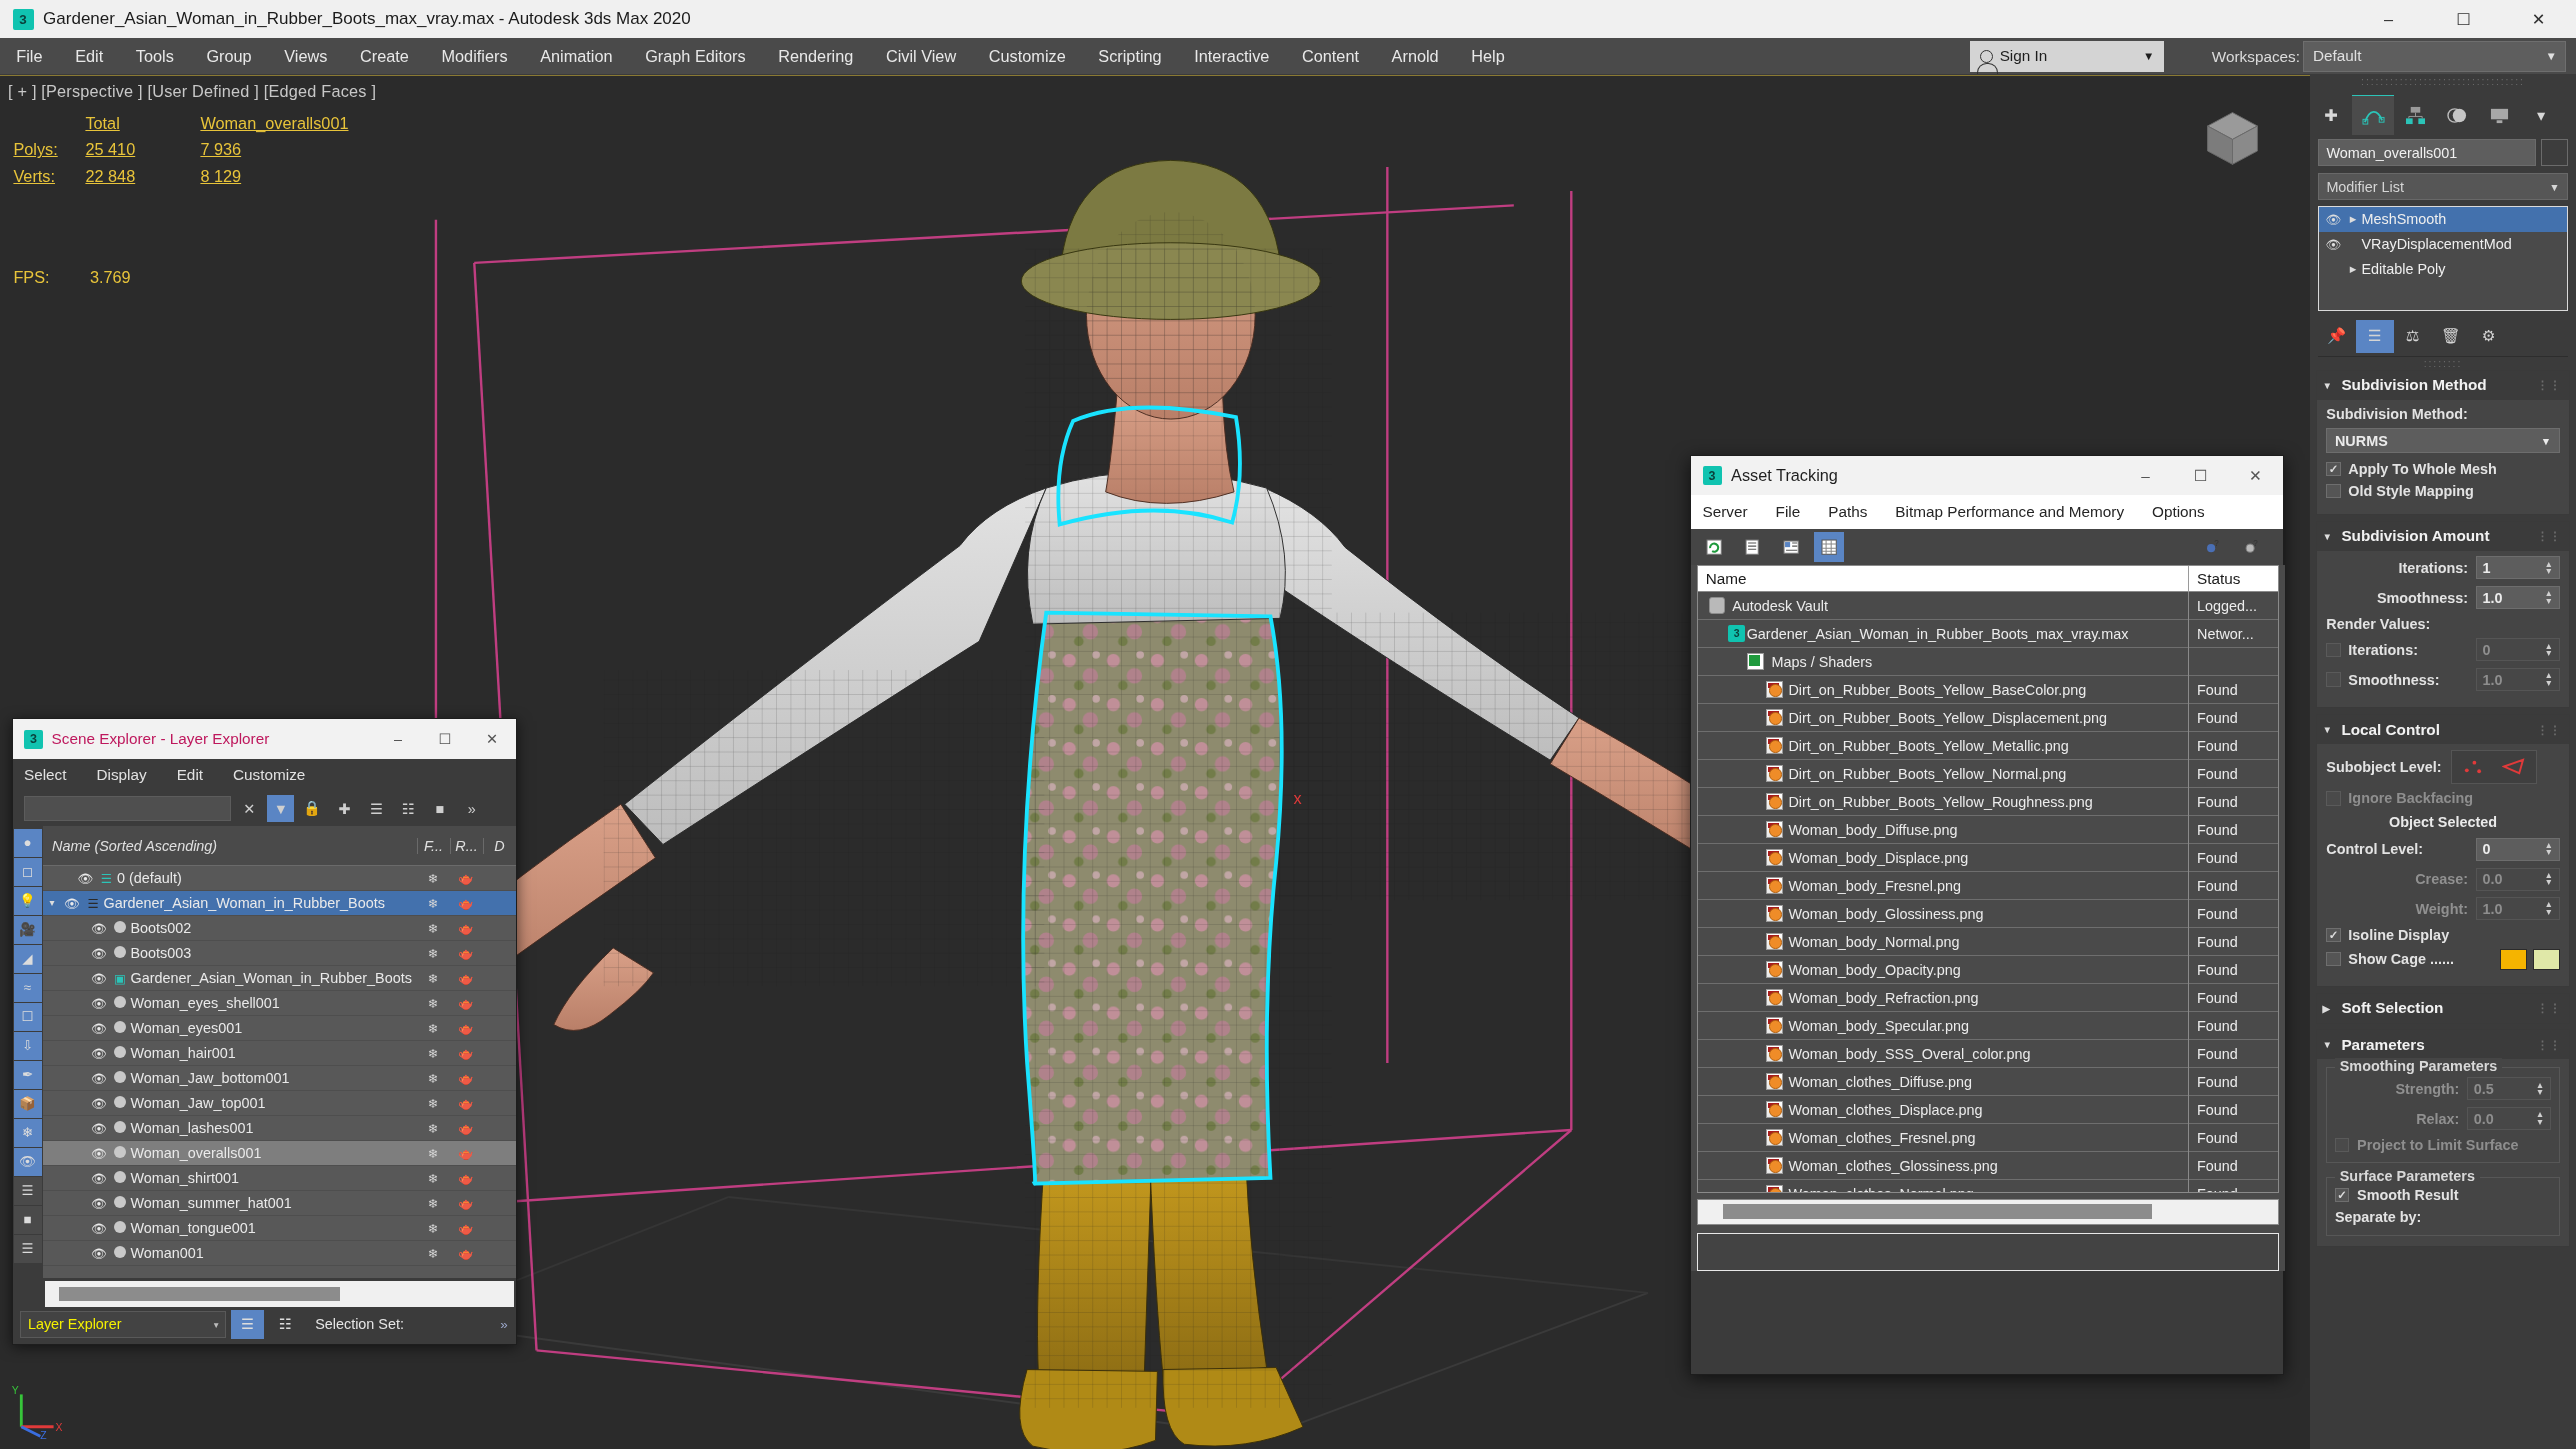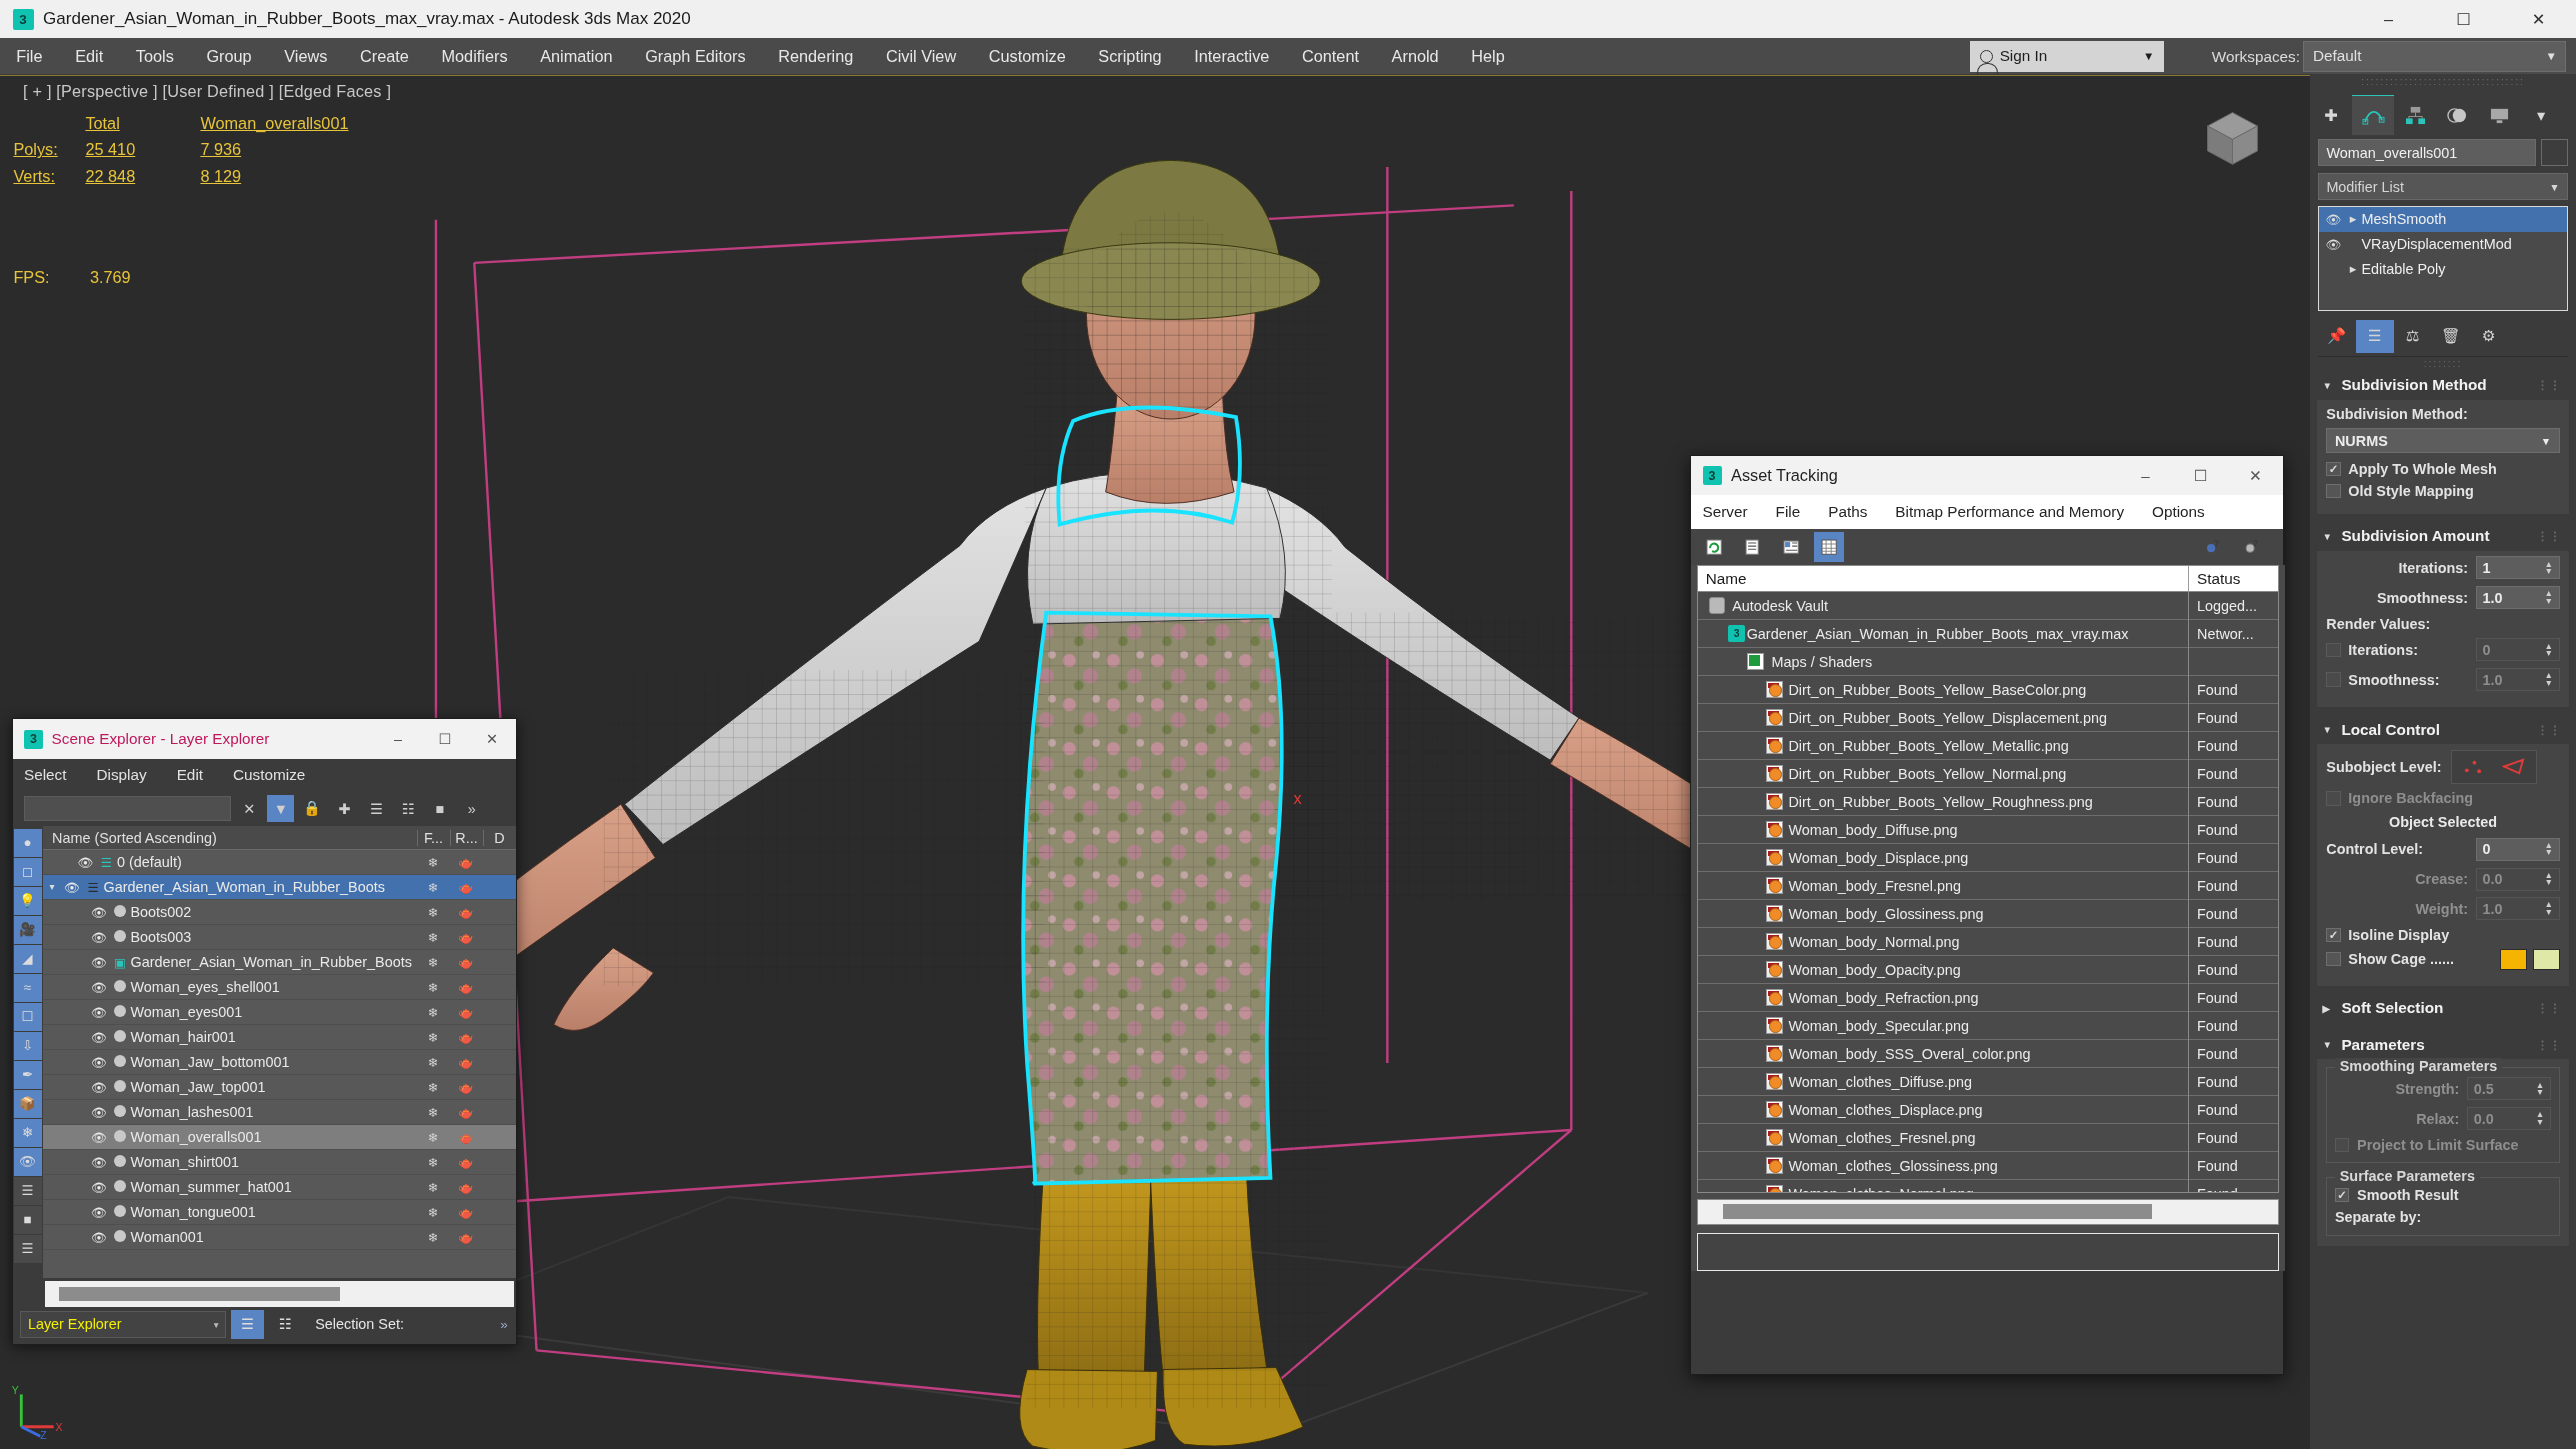--- a/index.html
+++ b/index.html
@@ -61,21 +61,21 @@
   }
   .ws-drop .cv { margin-left:auto; font-size:11.5px; }
 
   
   .viewport {
     position:absolute; left:0; top:75px; width:2310px; height:1375px;
     background:#2b2b2b; overflow:hidden;
     border-top:1.9px solid #8a7a34;
   }
   .vp-label {
-    position:absolute; left:23px; top:5.7px; font-size:16.3px; color:#c8c8c8;
+    position:absolute; left:8px; top:5.7px; font-size:16.3px; color:#c8c8c8;
     letter-spacing:0.2px; white-space:nowrap;
   }
   .vp-stats {
     position:absolute; left:13.4px; top:34px; color:#e8c43a; font-size:16.3px;
     line-height:1.62;
   }
   .vp-stats table { border-collapse:collapse;text-decoration:underline; }
   .vp-stats td { padding:0 0 0 0; }
   .vp-stats td.lbl { width:72px; }
   .vp-stats td.c1 { width:115px; }
@@ -121,22 +121,22 @@
   .se-tb-btn.active { background:#5a85c4; }
   .se-body { display:flex; height:452px; }
   .se-rail { width:30px; background:#3b3b3b; padding-top:1.9px; }
   .se-rail div {
     width:28px; height:28px; margin:1px; display:flex; align-items:center;
     justify-content:center; font-size:13.4px; color:#dcdcdc; background:#5a85c4;
   }
   .se-rail div.plain { background:#4a4a4a; }
   .se-list { flex:1; background:#585858; overflow:hidden; position:relative; }
   .se-hdr {
-    height:24px; background:#4a4a4a; display:flex; align-items:center;
-    border-bottom:1px solid #6a6a6a; font-size:14.4px; color:#e0e0e0;
+    height:40px; background:#4a4a4a; display:flex; align-items:center;
+    border-bottom:1px solid #6a6a6a; font-size:14.4px; color:#e0e0e0;font-style:italic;
   }
   .se-hdr .nm { flex:1; padding-left:9.6px; }
   .se-hdr .col { width:33px; text-align:center; border-left:1px solid #6a6a6a; }
   .se-row {
     height:25px; display:flex; align-items:center; font-size:14.4px; color:#eaeaea;
     border-bottom:1px solid #4e4e4e; white-space:nowrap;
   }
   .se-row.sel { background:#4371ad; }
   .se-row.hl { background:#7e7e7e; }
   .se-row .arrow { width:19px; text-align:center; font-size:8.6px; color:#ddd; }

